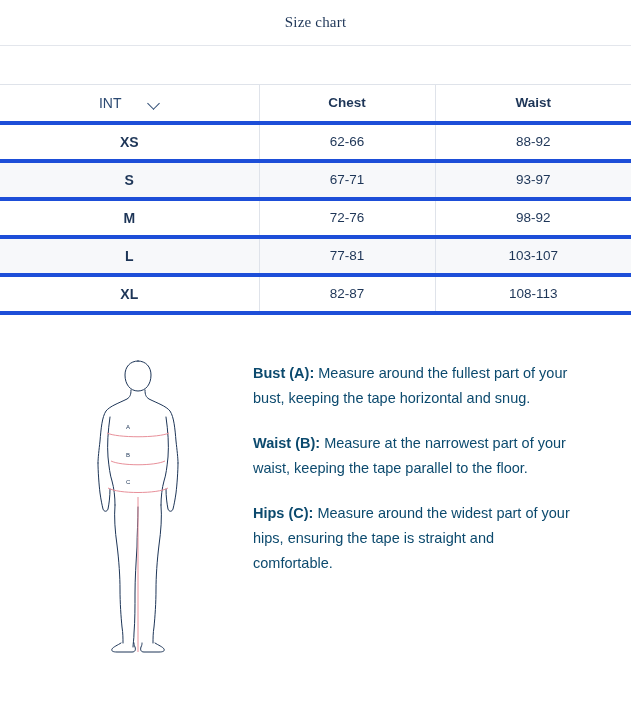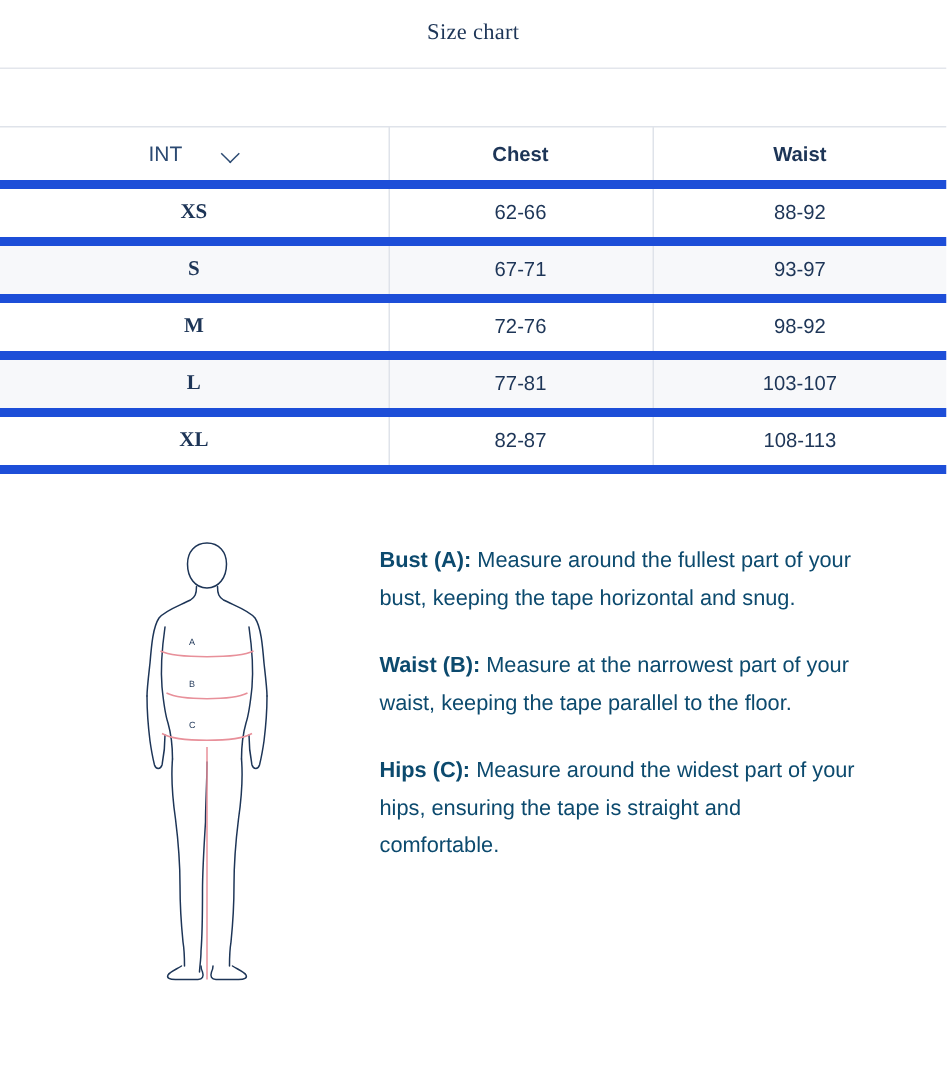--- a/index.html
+++ b/index.html
@@ -39,21 +39,21 @@
     margin-top: 38px;
     width: 631px;
   }
   table.size-table {
     width: 100%;
     border-collapse: collapse;
     table-layout: fixed;
   }
   table.size-table th, table.size-table td {
     border-top: 1px solid #dfe3ea;
-    border-bottom: 6px solid #1d4ed8;
+    border-bottom: 4px solid #1d4ed8;
     height: 38px;
     text-align: center;
     font-size: 13.5px;
     color: #1d3557;
   }
   table.size-table th.col-int, table.size-table td.col-int {
     width: 259px;
     border-right: 1px solid #dfe3ea;
   }
   table.size-table th.col-chest, table.size-table td.col-chest {
@@ -93,21 +93,20 @@
     border-right: 1.4px solid #2c4a72;
     border-bottom: 1.4px solid #2c4a72;
     transform: rotate(45deg);
   }
   tbody tr.odd-row td {
     background: #f7f8fa;
   }
   tbody td.col-int {
     font-weight: bold;
     font-size: 14px;
-    font-family: Liberation Serif, serif;
   }
   tbody td.col-chest, tbody td.col-waist {
     font-weight: normal;
     font-size: 13.5px;
   }
   
   .lower {
     display: flex;
     padding: 40px 40px 0 40px;
     gap: 18px;

